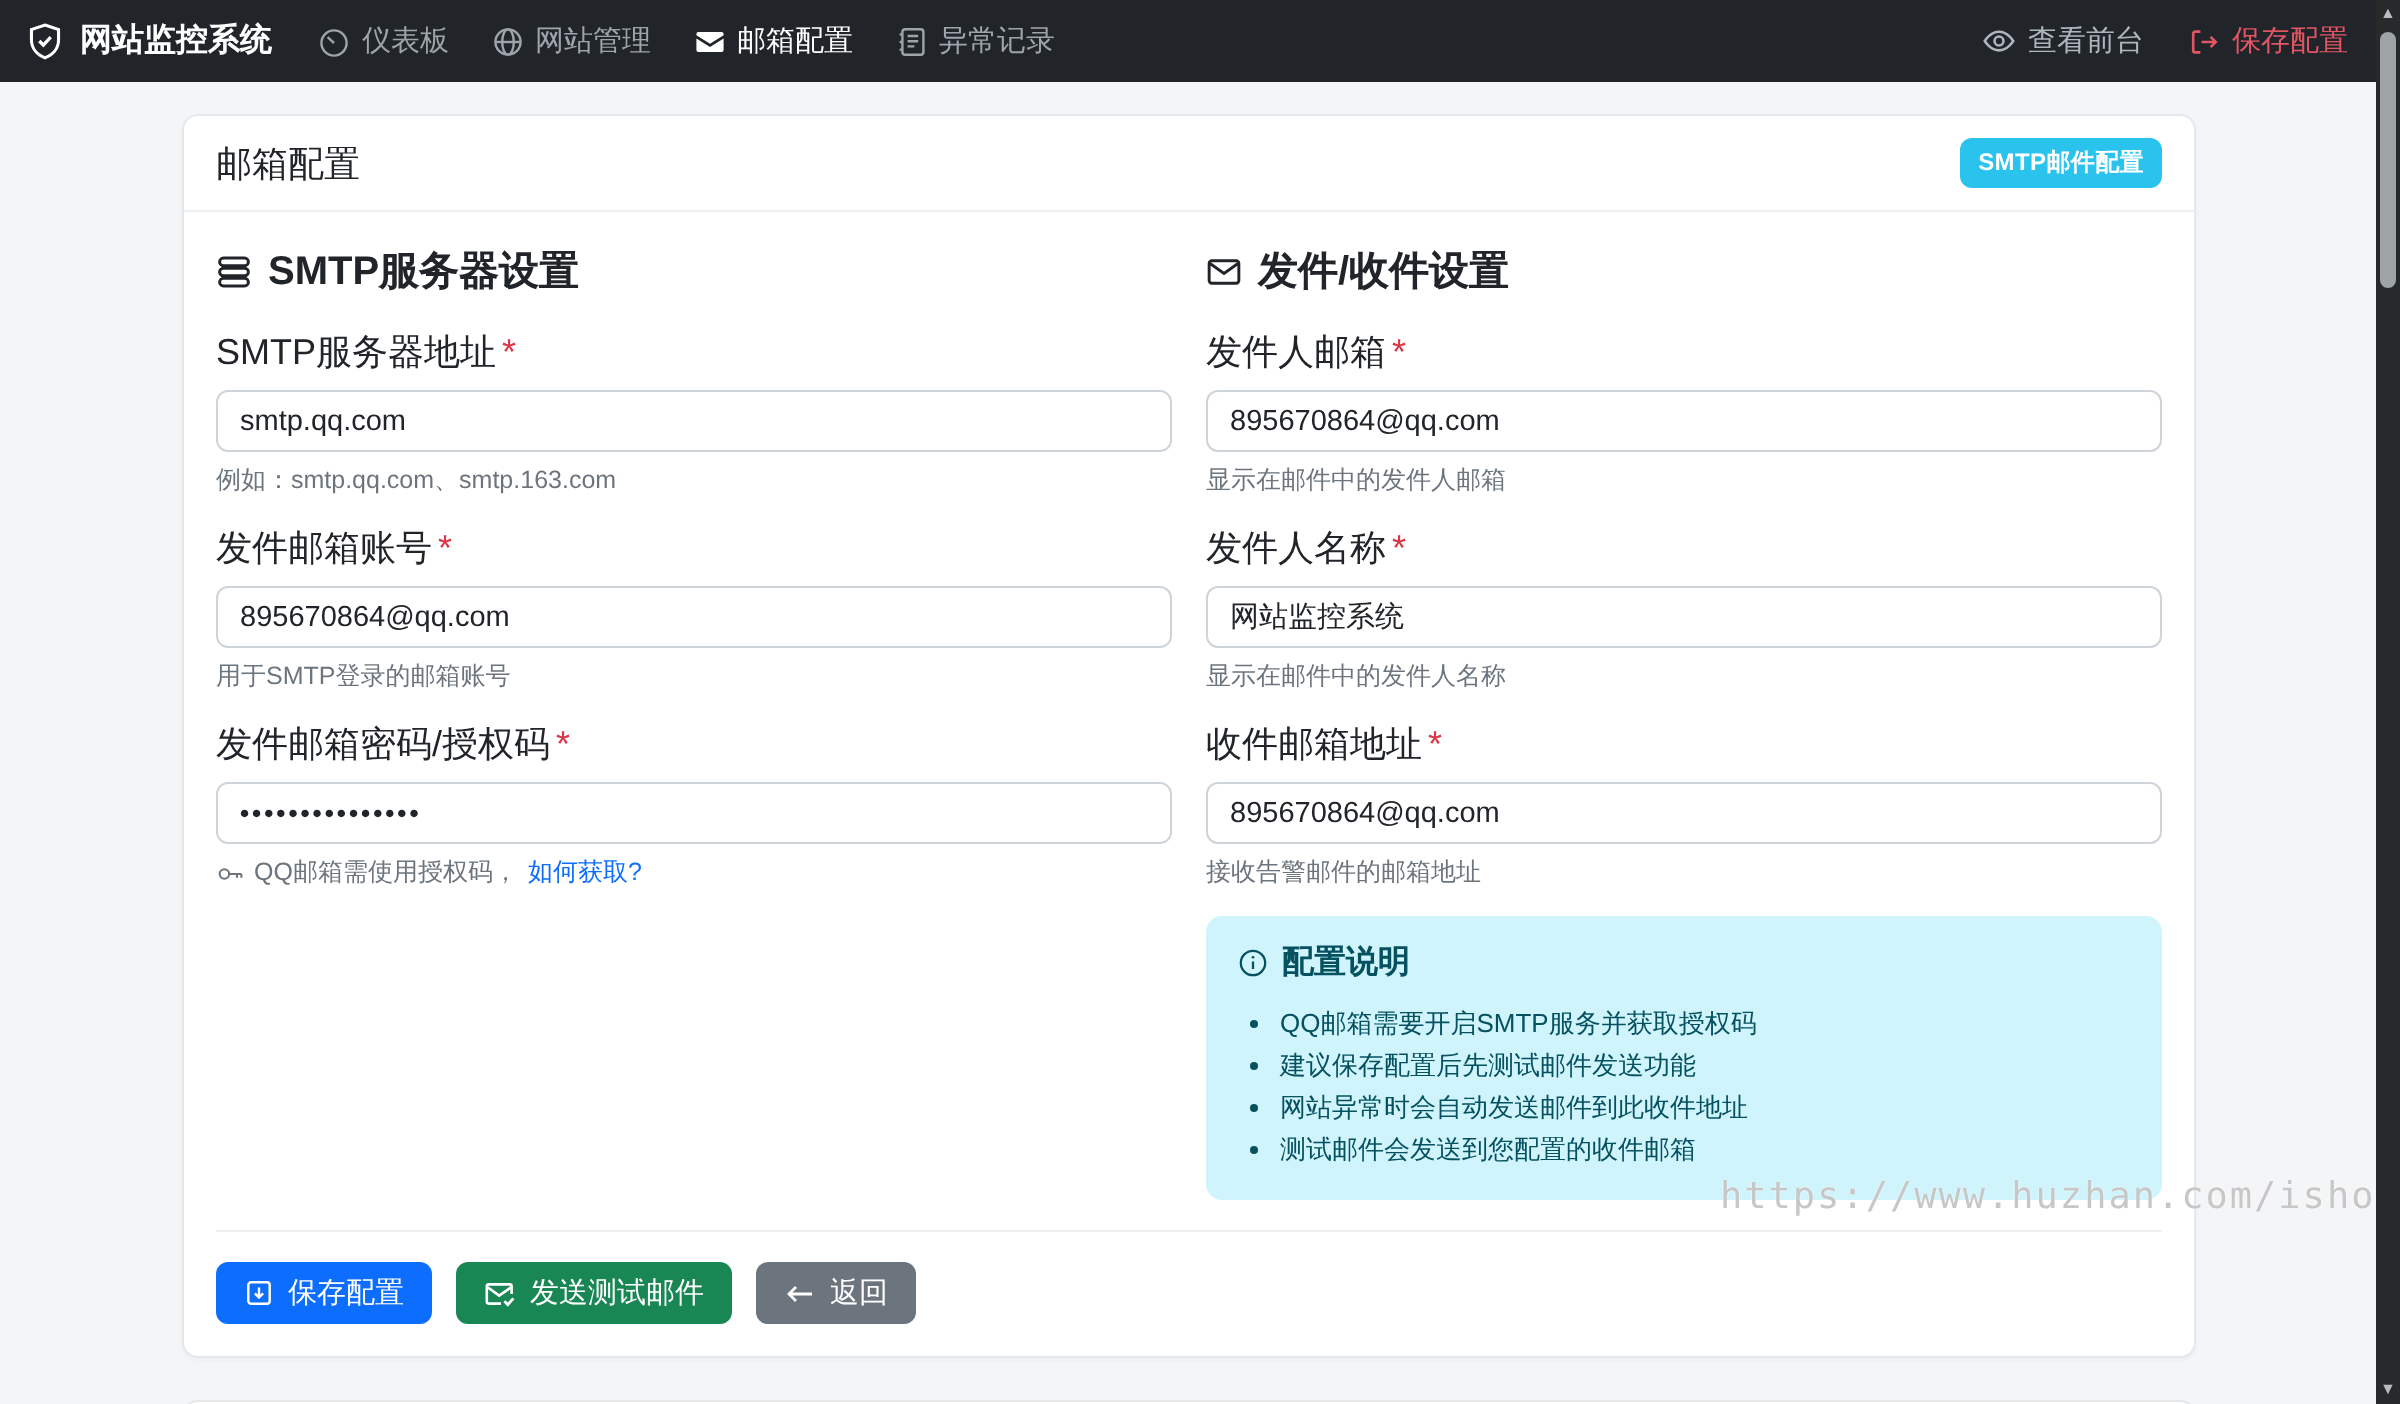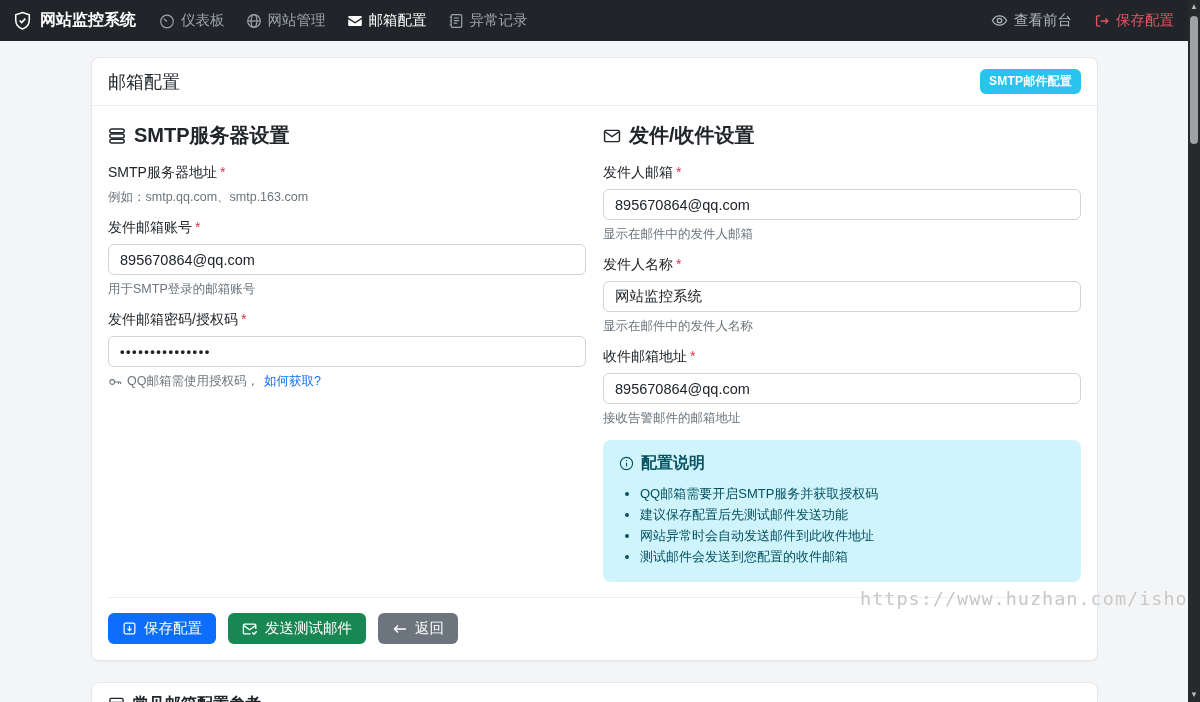--- a/index.html
+++ b/index.html
@@ -31,21 +31,21 @@
   
   .container { width:1007px; margin:16px 0 0 91px; position:relative; }
   .card { background:#fff; border:1px solid #e5e8eb; border-radius:8px; box-shadow:0 1px 2px rgba(0,0,0,.04); overflow:hidden; }
   .card-header { padding:11px 16px; border-bottom:1px solid #edeff1; display:flex; align-items:center; justify-content:space-between; }
   .card-title { font-size:18px; font-weight:500; color:#212529; }
   .badge-info { background:#29c3ee; color:#fff; font-size:12px; font-weight:700; padding:4px 9px; border-radius:6px; letter-spacing:.2px; }
   .card-body { padding:14px 16px 16px; }
   .columns { display:grid; grid-template-columns:1fr 1fr; column-gap:17px; }
   .section-title { font-size:20px; font-weight:600; color:#212529; display:flex; align-items:center; gap:8px; margin:2px 0 15px; }
   .fg { margin-bottom:13px; }
-  .fg .lbl { display:block; font-size:14px; color:#212529; margin-bottom:7px; }
+  .fg .lbl { display:block; font-size:18px; color:#212529; margin-bottom:7px; }
   .req { color:#dc3545; margin-left:3px; }
   .fg input {
     width:100%; height:31px; padding:4px 11px; border:1px solid #ced4da; border-radius:6px;
     font-size:14.5px; font-weight:500; color:#212529; font-family:inherit; outline:none; background:#fff;
   }
   .fg input.pwd { font-weight:700; letter-spacing:1.5px; font-size:13px; }
   .helper { font-size:12.5px; color:#6c757d; margin-top:6px; display:flex; align-items:center; gap:5px; flex-wrap:wrap; }
   .helper .link { color:#0d6efd; cursor:pointer; }
   .alert-info { background:#cff4fc; border-radius:8px; padding:13px 16px 15px; color:#055160; margin-top:4px; }
   .alert-title { font-weight:700; font-size:16px; display:flex; align-items:center; gap:7px; }
@@ -157,20 +157,21 @@
                 <rect x="1.6" y="1.8" width="12.8" height="3.4" rx="1.7"></rect>
                 <rect x="1.6" y="6.3" width="12.8" height="3.4" rx="1.7"></rect>
                 <rect x="1.6" y="10.8" width="12.8" height="3.4" rx="1.7"></rect>
               </svg>
             </span>
             <span>SMTP服务器设置</span>
           </div>
 
           <div class="fg">
             <span class="lbl"><span>SMTP服务器地址</span><span class="req">*</span></span>
+            <input type="text" value="smtp.qq.com" style="">
             <div class="helper">
                 <span>例如：smtp.qq.com、smtp.163.com</span>
               </div>
           </div>
 
 
           <div class="fg">
             <span class="lbl"><span>发件邮箱账号</span><span class="req">*</span></span>
             <input type="text" value="895670864@qq.com" style="">
             <div class="helper">

